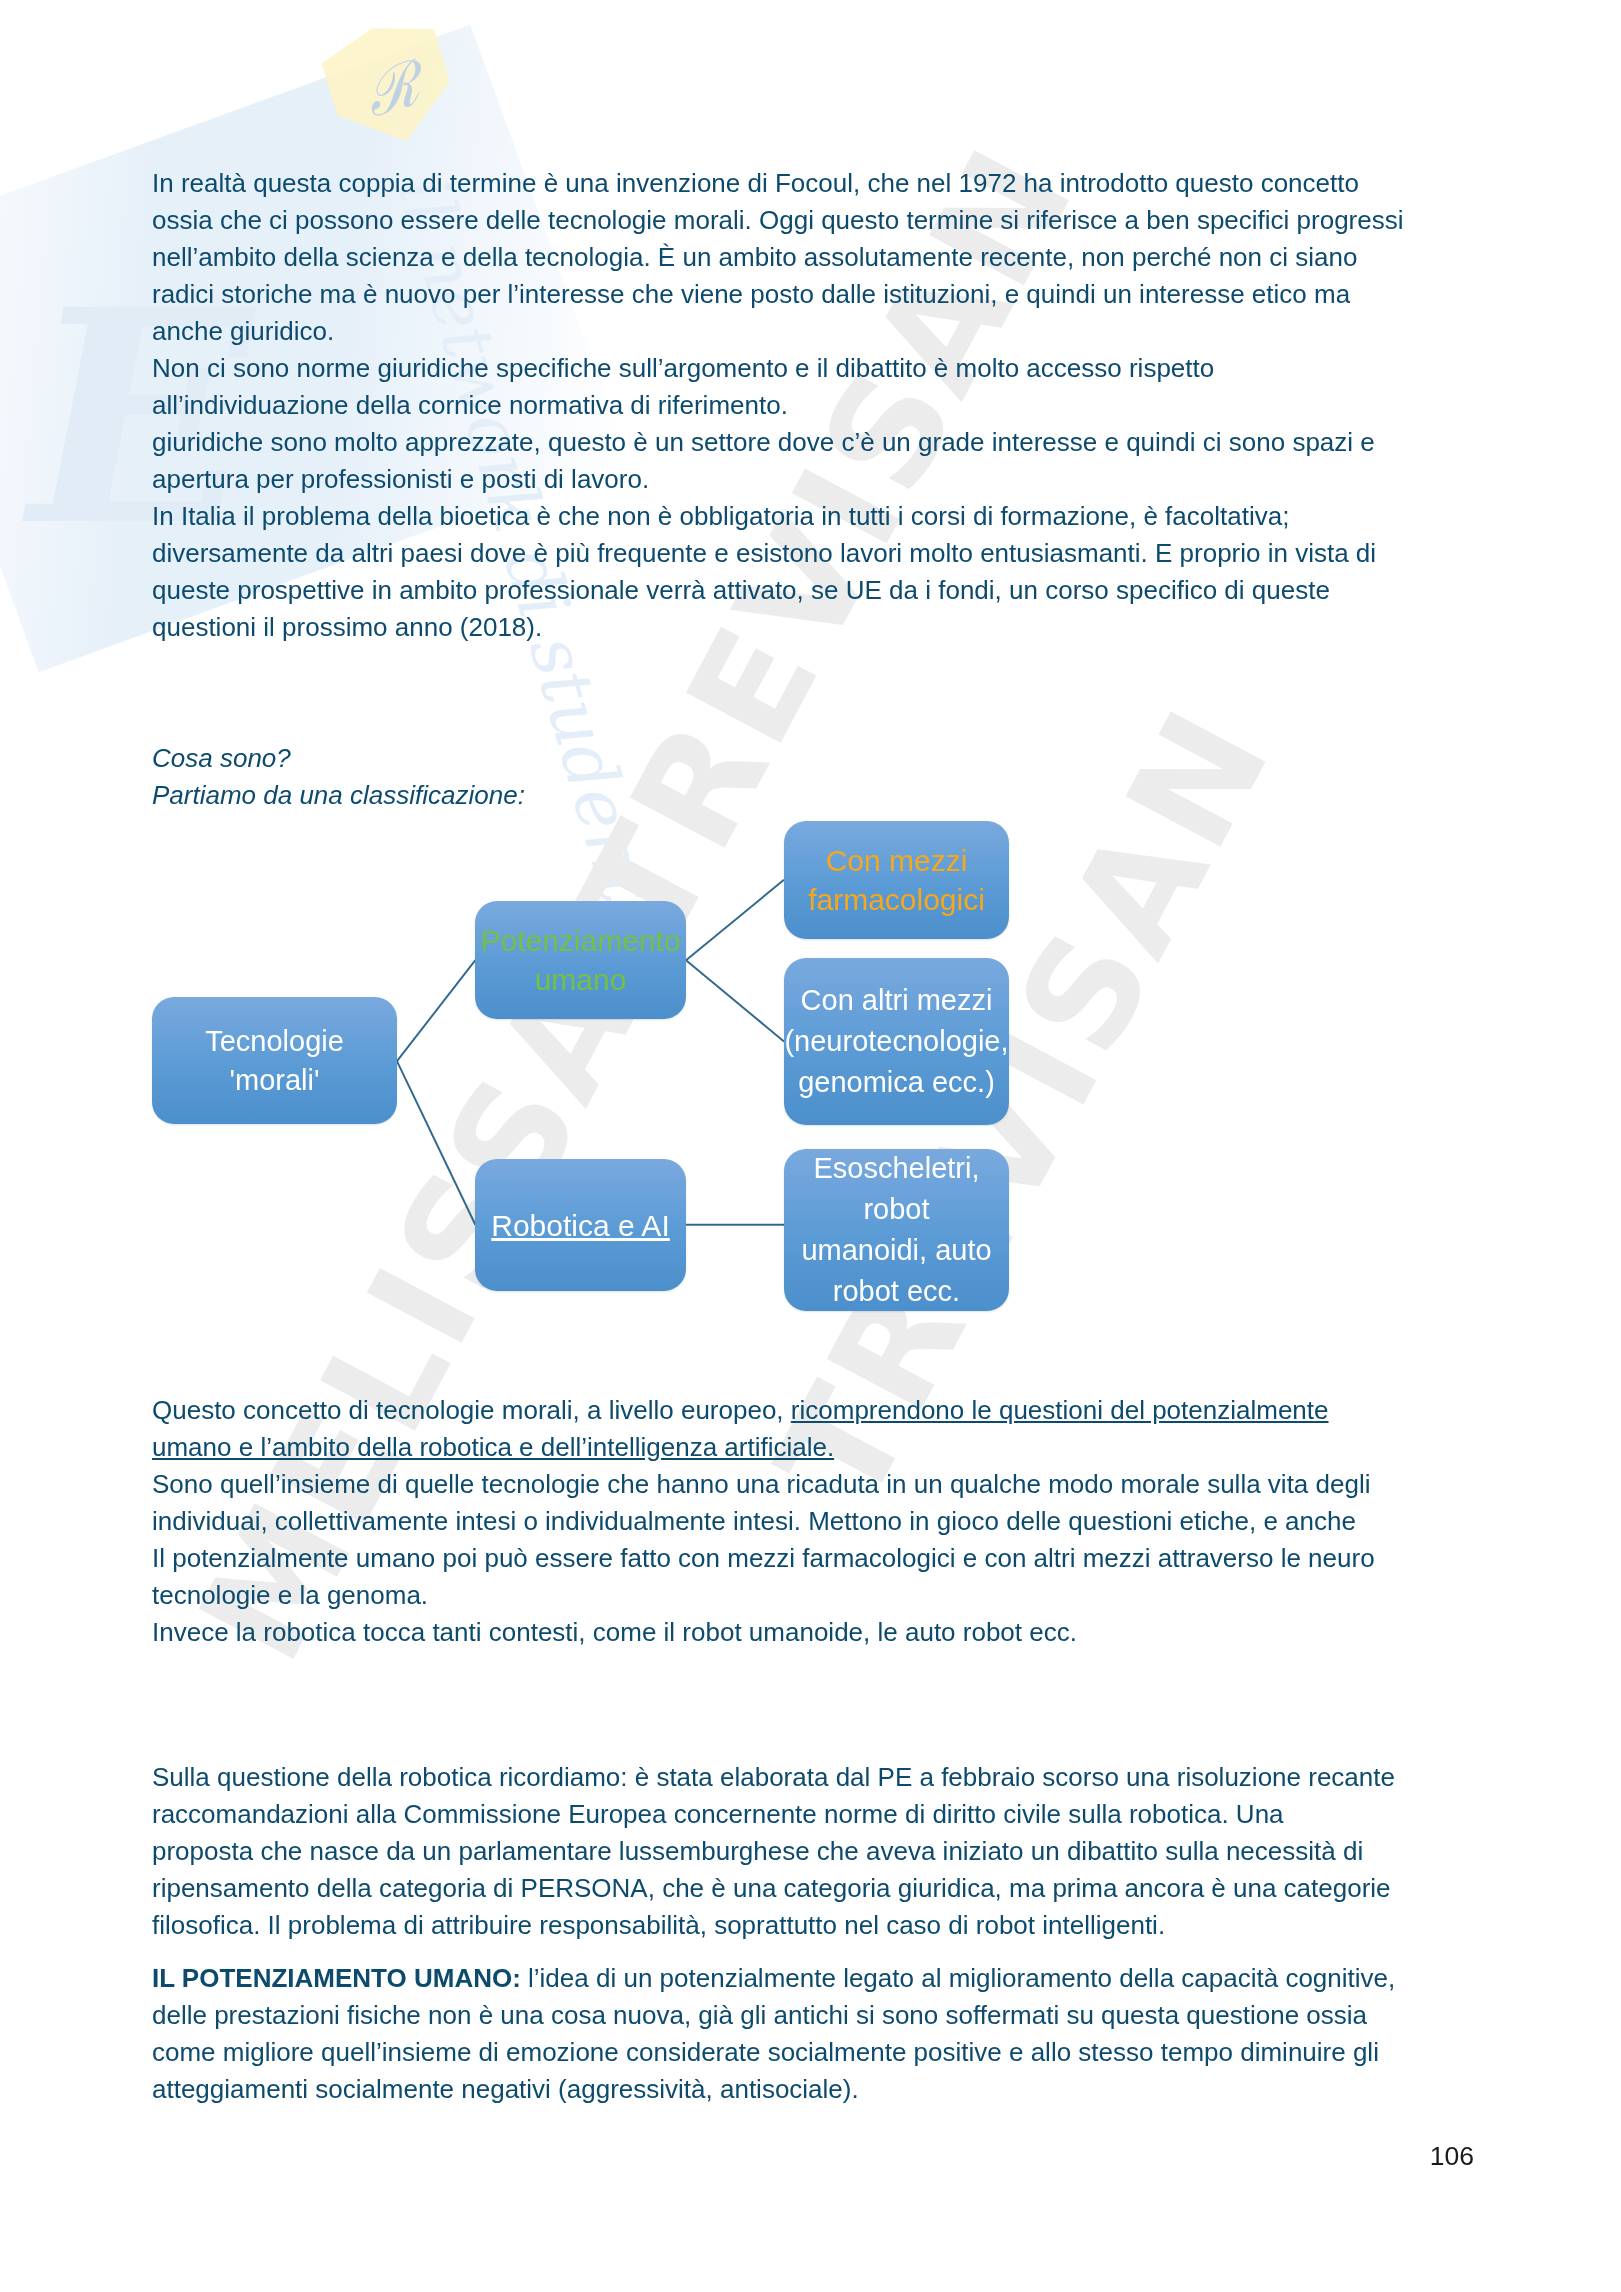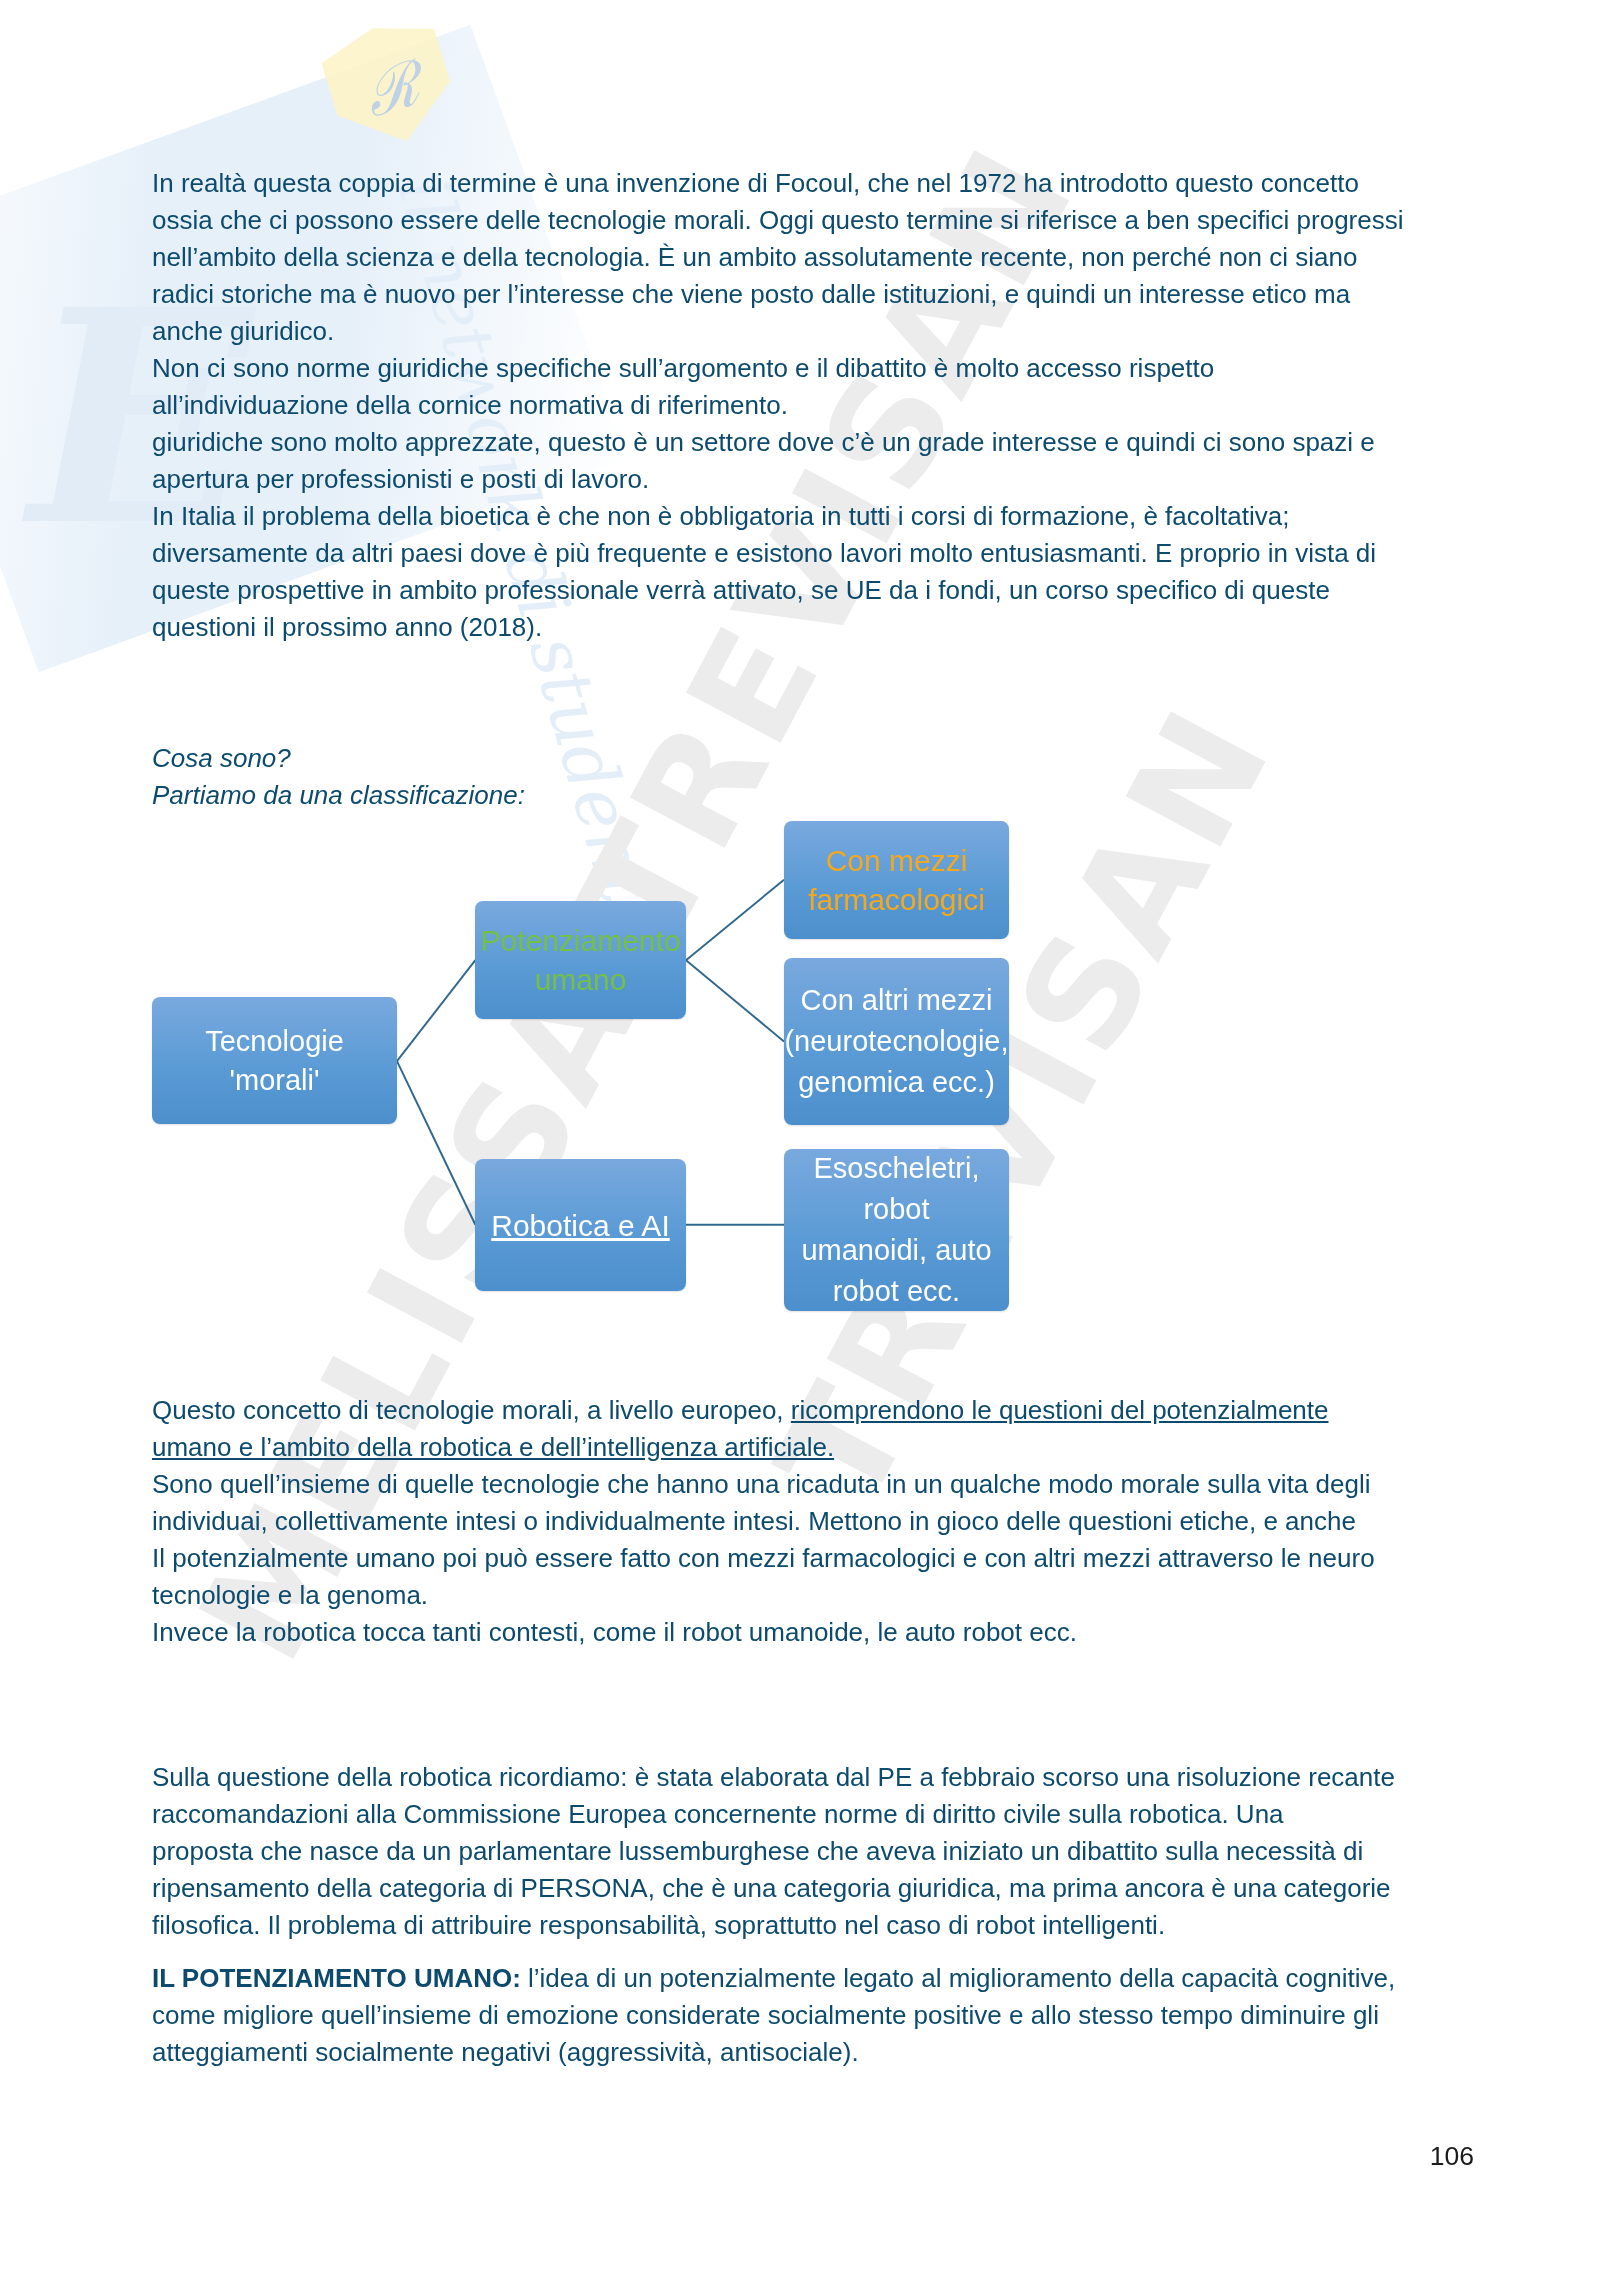--- a/index.html
+++ b/index.html
@@ -134,21 +134,21 @@
   }
   .diagram svg.links {
     position: absolute;
     left: 0; top: 0;
     width: 100%; height: 100%;
     z-index: 1;
   }
   .node {
     position: absolute;
     z-index: 2;
-    border-radius: 8px;
+    border-radius: 22px;
     background: linear-gradient(180deg, #79a9de 0%, #5b9bd5 55%, #4b8fcc 100%);
     box-shadow: 0 1px 2px rgba(0,0,0,.12);
     display: flex;
     align-items: center;
     justify-content: center;
     text-align: center;
     color: #ffffff;
     font-family: "Liberation Sans", sans-serif;
     font-size: 30px;
     line-height: 39px;
@@ -226,20 +226,21 @@
     <div class="block" id="blk-p4" style="top: 1759px;">
         <p>Sulla questione della robotica ricordiamo: è stata elaborata dal PE a febbraio scorso una risoluzione recante</p>
         <p>raccomandazioni alla Commissione Europea concernente norme di diritto civile sulla robotica. Una</p>
         <p>proposta che nasce da un parlamentare lussemburghese che aveva iniziato un dibattito sulla necessità di</p>
         <p>ripensamento della categoria di PERSONA, che è una categoria giuridica, ma prima ancora è una categorie</p>
         <p>filosofica. Il problema di attribuire responsabilità, soprattutto nel caso di robot intelligenti.</p>
       </div>
 
     <div class="block" id="blk-p5" style="top: 1960px;">
         <p><span class="b">IL POTENZIAMENTO UMANO:</span> l’idea di un potenzialmente legato al miglioramento della capacità cognitive,</p>
+        <p>delle prestazioni fisiche non è una cosa nuova, già gli antichi si sono soffermati su questa questione ossia</p>
         <p>come migliore quell’insieme di emozione considerate socialmente positive e allo stesso tempo diminuire gli</p>
         <p>atteggiamenti socialmente negativi (aggressività, antisociale).</p>
       </div>
 
   </div>
 
   <div class="diagram">
     <svg class="links" viewBox="0 0 1340 550" preserveAspectRatio="none">
       <line x1="250" y1="245" x2="330" y2="142" stroke="#31688e" stroke-width="2"></line>
       <line x1="250" y1="245" x2="330" y2="412" stroke="#31688e" stroke-width="2"></line>

